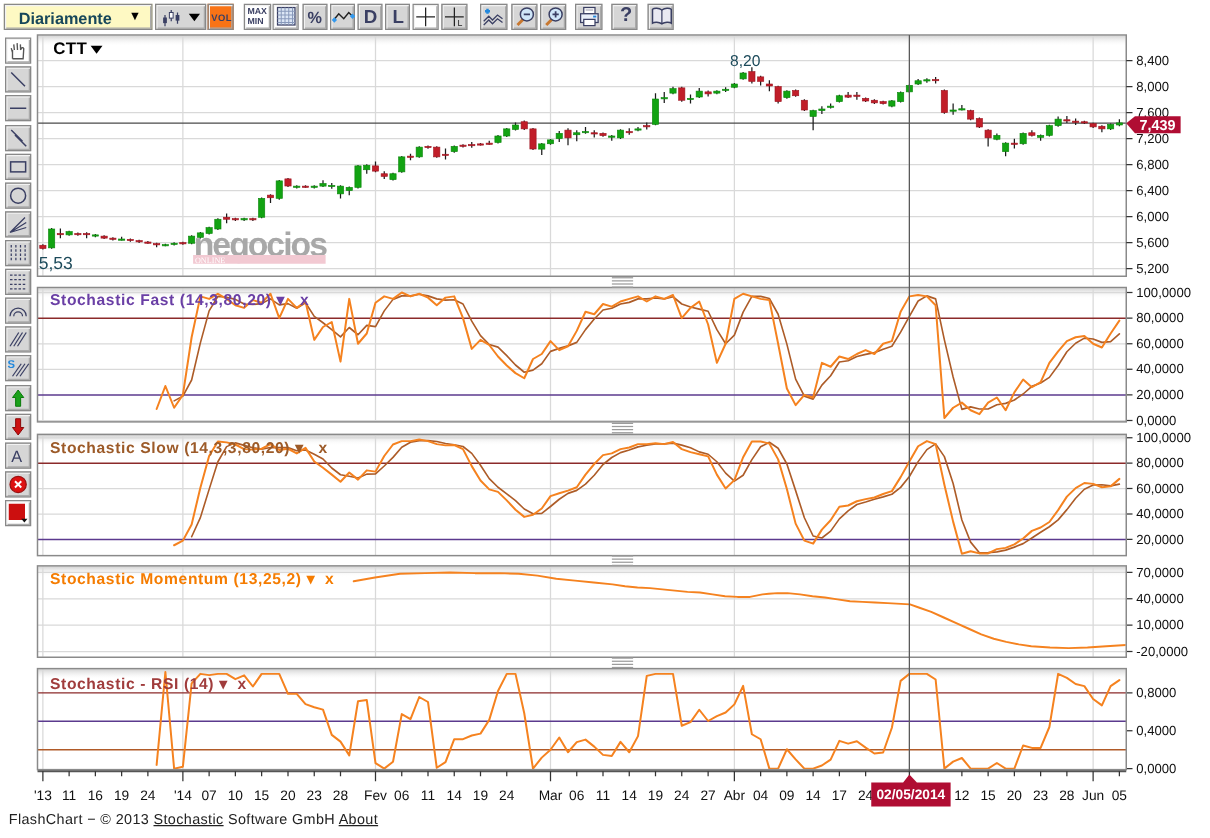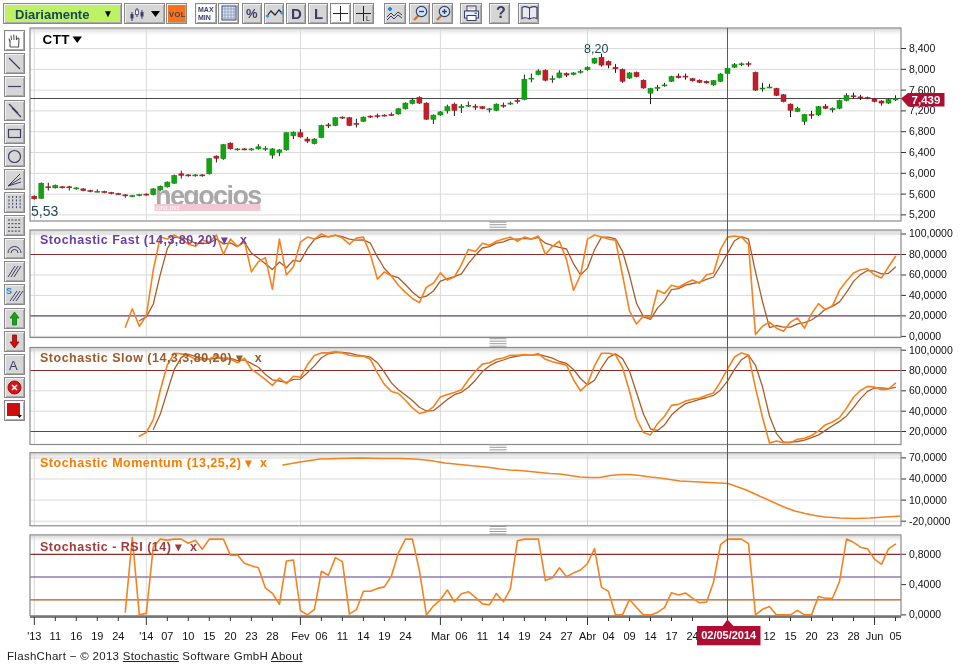--- a/index.html
+++ b/index.html
@@ -517,21 +517,21 @@
       <line x1="874.5" y1="617" x2="874.5" y2="625" stroke="#333" stroke-width="1"></line>
       <text x="874.5" y="640" font-size="11" fill="#111" text-anchor="middle">Jun</text>
       <line x1="895.5" y1="617" x2="895.5" y2="621" stroke="#333" stroke-width="1"></line>
       <text x="895.5" y="640" font-size="11" fill="#111" text-anchor="middle">05</text>
       <line x1="727.5" y1="617" x2="727.5" y2="625" stroke="#333" stroke-width="1"></line>
       <path d="M 727.5 619.5 L 733.5 626 L 760.5 626 L 760.5 645.2 L 697 645.2 L 697 626 L 722.5 626 Z" fill="#b00d33"></path>
       <text x="728.7" y="639.2" font-size="11" font-weight="bold" fill="#fff" text-anchor="middle">02/05/2014</text>
       <path d="M 901 98.5 L 908 93 L 944.5 93 L 944.5 106.5 L 908 106.5 Z" fill="#b00d33"></path>
       <text x="926" y="104" font-size="11.5" font-weight="bold" fill="#fff" text-anchor="middle">7,439</text>
     </svg>
-    <div style="position:absolute;left:3px;top:3px;width:119px;height:21px;background:#bef264;border:1px solid #888;box-sizing:border-box;box-shadow:inset 1px 1px 0 #f2f2f2, inset -1px -1px 0 #aaa;">
+    <div style="position:absolute;left:3px;top:3px;width:119px;height:21px;background:#fef9c3;border:1px solid #888;box-sizing:border-box;box-shadow:inset 1px 1px 0 #f2f2f2, inset -1px -1px 0 #aaa;">
       <span style="position:absolute;left:11px;top:3px;font-size:13px;font-weight:bold;color:#17475a">Diariamente</span>
       <span style="position:absolute;right:8px;top:4px;font-size:10px;color:#000">▼</span>
     </div>
     <div style="position:absolute;left:124px;top:3px;width:41px;height:21px;background:#d6d6d6;border:1px solid #888;box-sizing:border-box;box-shadow:inset 1px 1px 0 #f2f2f2, inset -1px -1px 0 #aaa;"><svg width="39" height="19" viewBox="0 0 39 19">
         <line x1="7" y1="8" x2="7" y2="17" stroke="#3a3f63" stroke-width="1"></line>
         <rect x="5.5" y="10" width="3" height="4.5" fill="#3a3f63"></rect>
         <line x1="12" y1="4" x2="12" y2="13" stroke="#3a3f63" stroke-width="1"></line>
         <rect x="10.5" y="6" width="3" height="4.5" fill="#fff" stroke="#3a3f63" stroke-width="0.8"></rect>
         <line x1="17" y1="6" x2="17" y2="15" stroke="#3a3f63" stroke-width="1"></line>
         <rect x="15.5" y="8" width="3" height="4.5" fill="#3a3f63"></rect>

